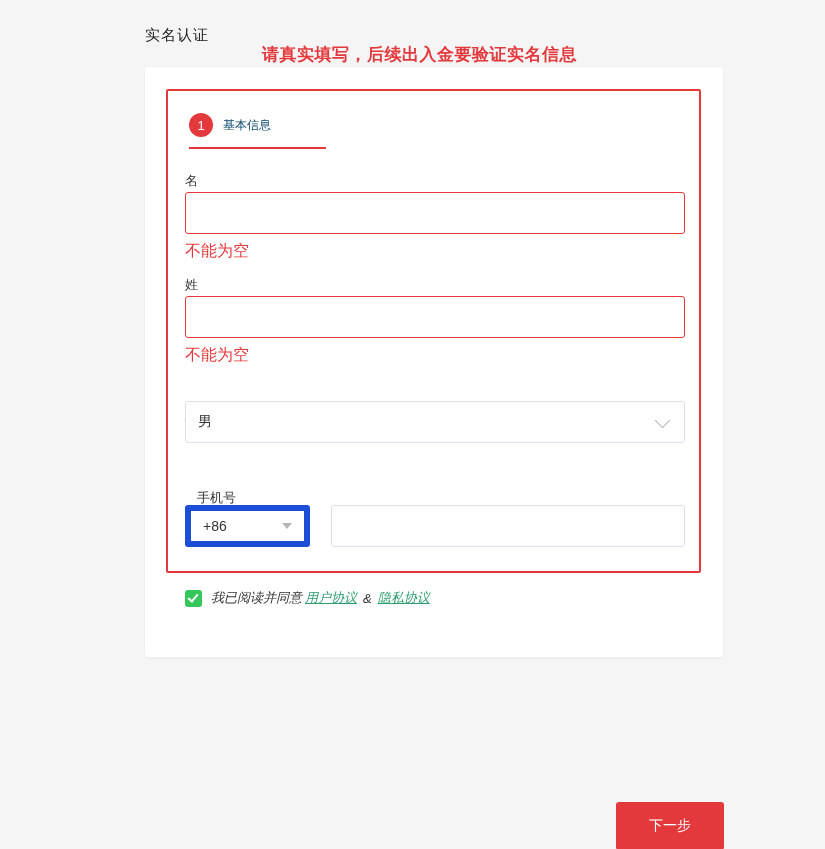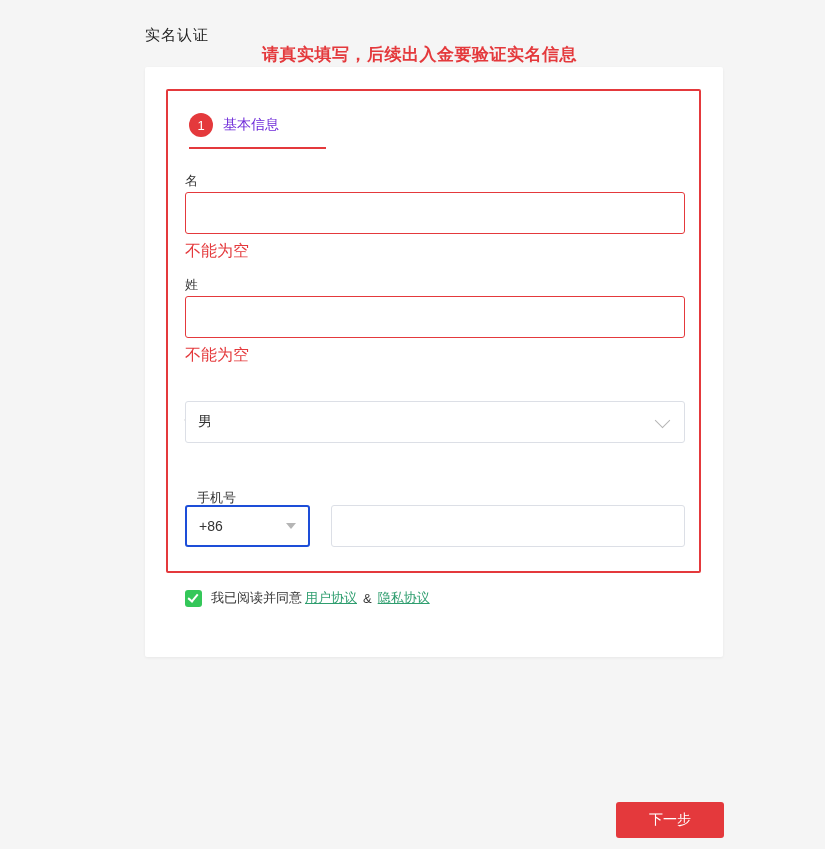--- a/index.html
+++ b/index.html
@@ -73,22 +73,22 @@
     border-radius: 50%;
     background: #e4393c;
     color: #fff;
     font-size: 13px;
     display: flex;
     align-items: center;
     justify-content: center;
     margin-right: 10px;
   }
   .step-label {
-    font-size: 14px;
-    color: #6d28d9;
+    font-size: 12px;
+    color: #0c4a6e;
   }
   .step-underline {
     position: absolute;
     left: 44px;
     top: 80px;
     width: 137px;
     height: 2px;
     background: #e4393c;
   }
 
@@ -146,21 +146,21 @@
     margin-right: 4px;
     margin-bottom: 4px;
   }
 
   .phone-code {
     position: absolute;
     left: 40px;
     width: 125px;
     height: 42px;
     box-sizing: border-box;
-    border: 2px solid #1d4ed8;
+    border: 6px solid #1d4ed8;
     border-radius: 3px;
     background: #fff;
     display: flex;
     align-items: center;
     padding: 0 12px;
   }
   .phone-code .code-text {
     flex: 1;
     font-size: 14px;
     color: #333;
@@ -188,20 +188,21 @@
   }
 
   .agree-row {
     position: absolute;
     left: 40px;
     top: 522px;
     display: flex;
     align-items: center;
     font-size: 13px;
     color: #333;
+    font-style: italic;
   }
   .checkbox {
     width: 17px;
     height: 17px;
     border-radius: 3px;
     background: #34c759;
     margin-right: 9px;
     position: relative;
     flex: none;
   }
@@ -223,21 +224,21 @@
     cursor: pointer;
     text-align: center;
   }
   .amp { margin: 0 3px; color: #333; }
 
   .next-button {
     position: absolute;
     left: 616px;
     top: 802px;
     width: 108px;
-    height: 36px;
+    height: 48px;
     background: #e4393c;
     color: #fff;
     font-size: 14px;
     border: none;
     border-radius: 3px;
     cursor: pointer;
     font-family: "Liberation Sans", sans-serif;
   }
 </style>
 </head>

